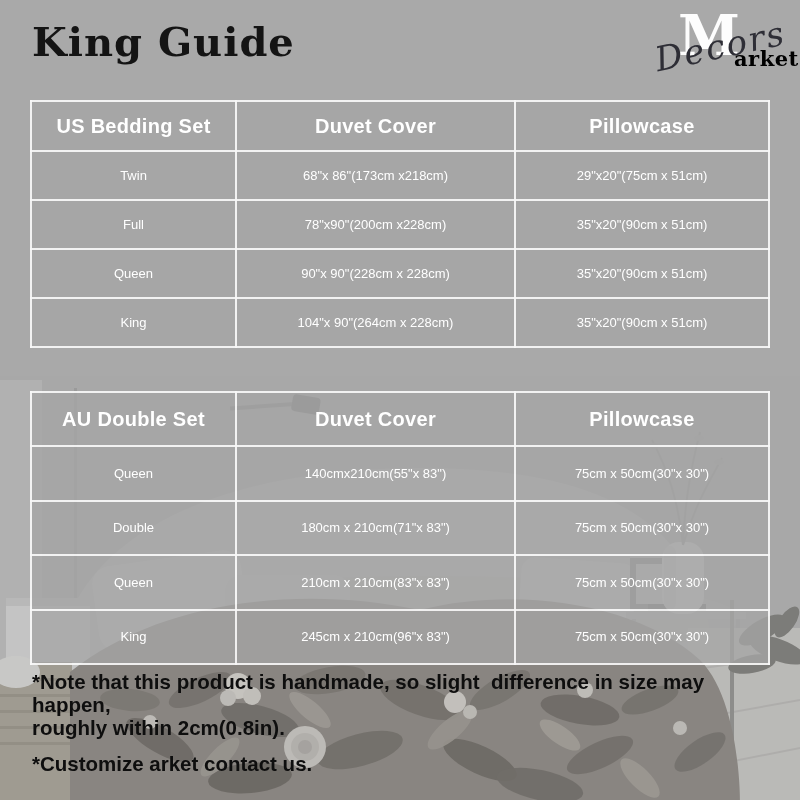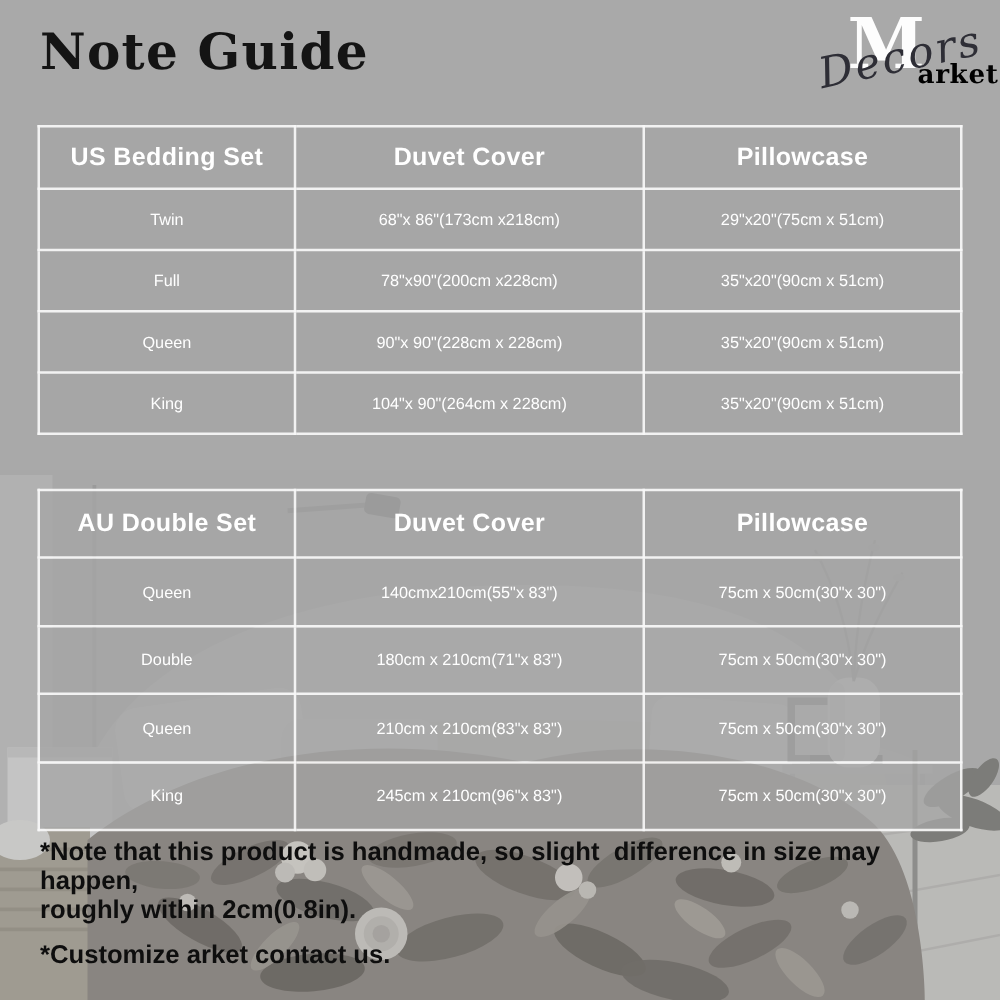--- a/index.html
+++ b/index.html
@@ -156,21 +156,21 @@
     <circle cx="305" cy="747" r="7" fill="#a39f99"></circle>
     <circle cx="455" cy="702" r="11" fill="#d2cec7"></circle>
     <circle cx="470" cy="712" r="7" fill="#c4c0b9"></circle>
     <circle cx="150" cy="722" r="7" fill="#cac6bf"></circle>
     <circle cx="585" cy="690" r="8" fill="#ccc8c1"></circle>
     <circle cx="680" cy="728" r="7" fill="#c6c2bb"></circle>
 
     <rect x="0" y="376" width="800" height="424" fill="#a9a9a9" opacity="0.38"></rect>
   </svg>
 
-  <h1 class="page-title">Note Guide</h1>
+  <h1 class="page-title">King Guide</h1>
 
   <div class="logo">
     <span class="logo-initial">M</span>
     <span class="logo-rest">arket</span>
     <span class="logo-script">Decors</span>
   </div>
 
   <table class="size-table us-table">
     <colgroup>
         <col style="width:205px">

